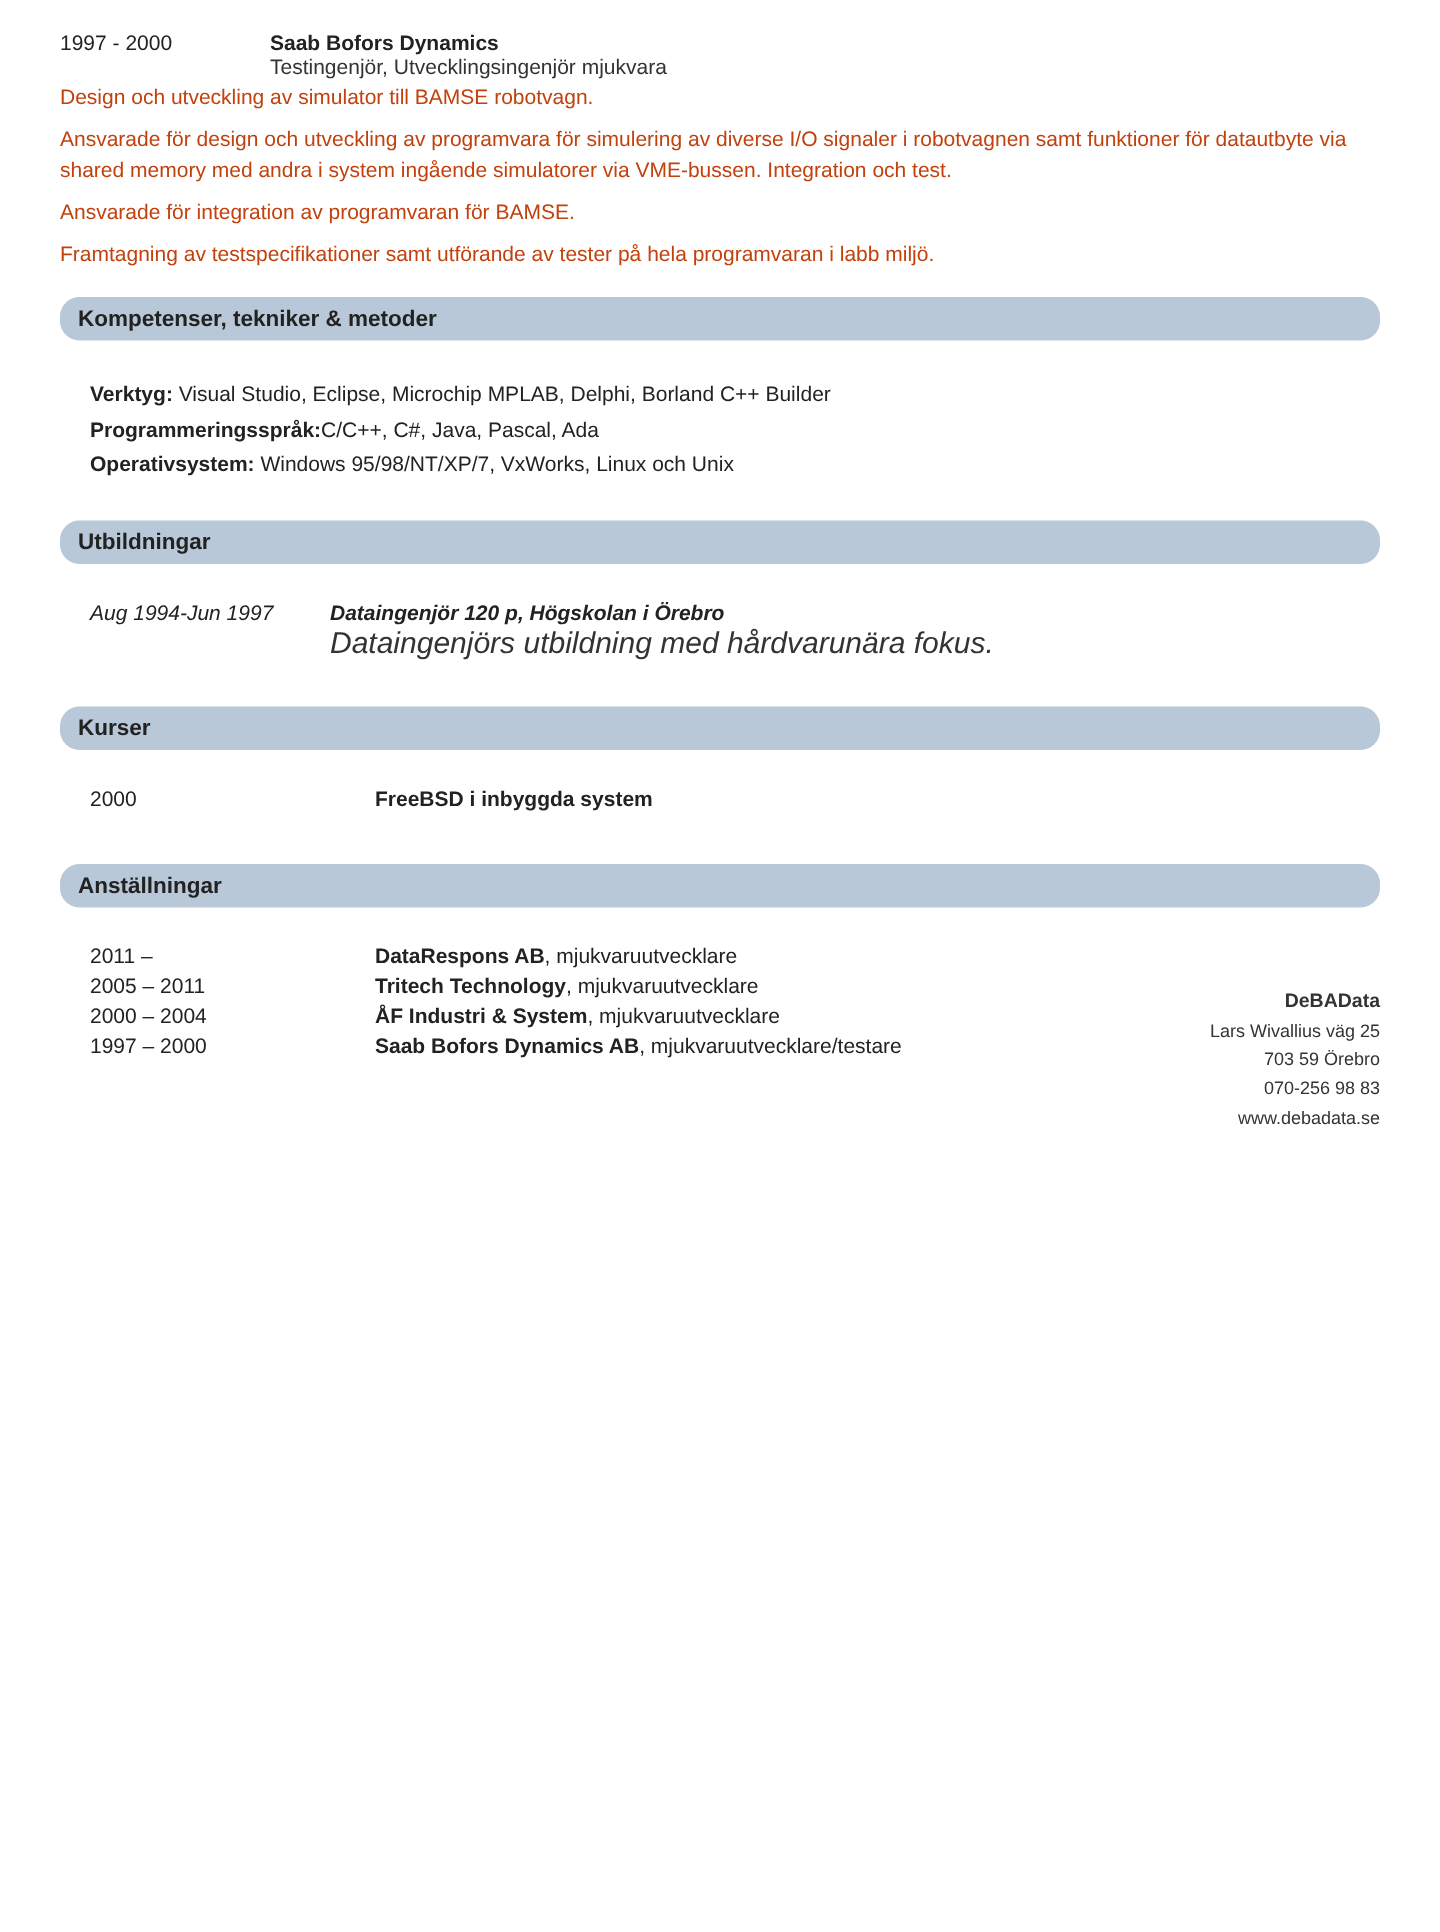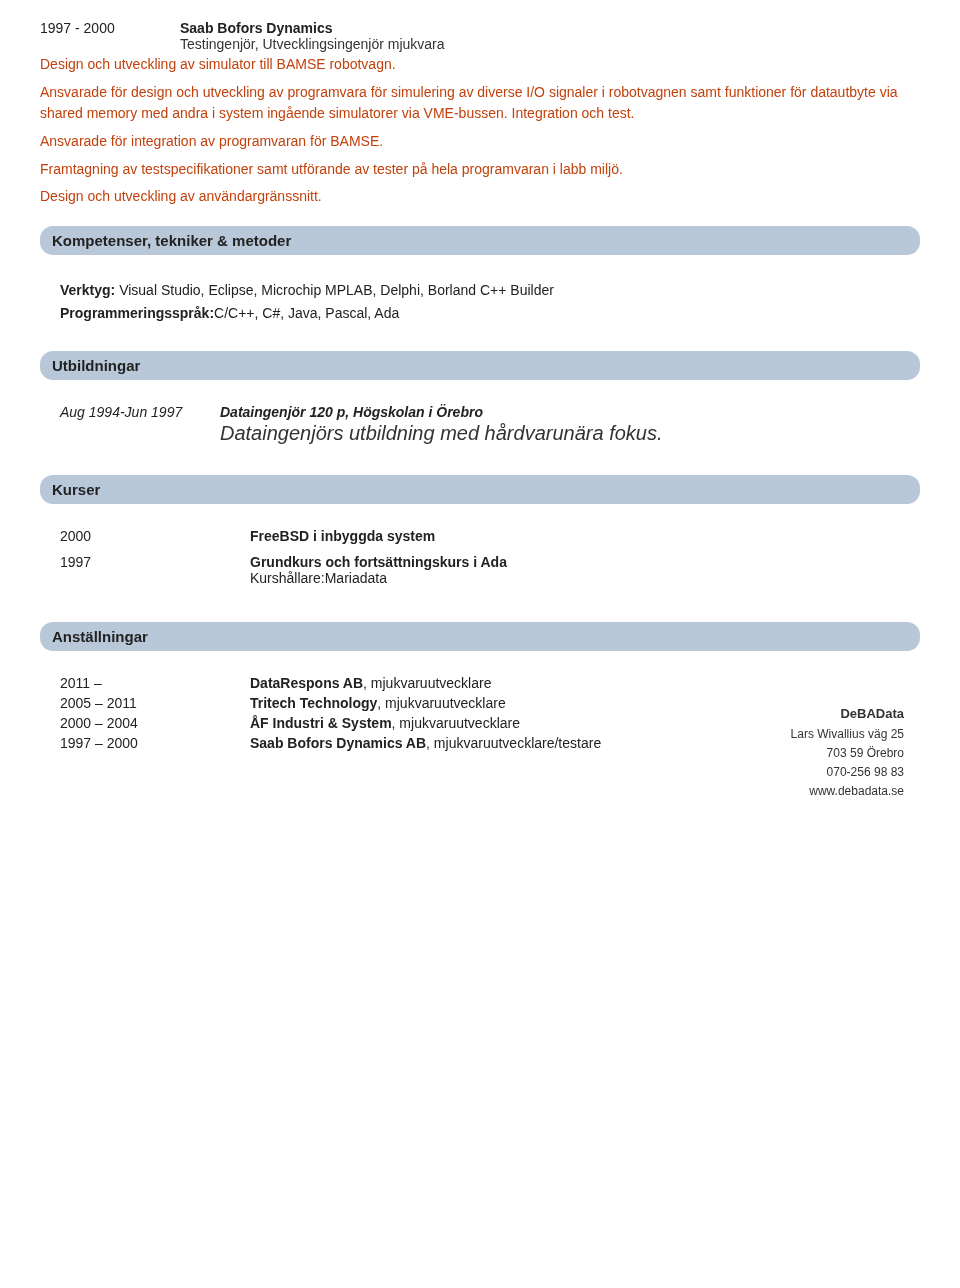--- a/index.html
+++ b/index.html
@@ -115,21 +115,21 @@
     }
     .anst-info {
       font-size: 14px;
     }
     .footer-block {
       position: relative;
       margin-top: 30px;
     }
     .footer-contact {
       position: absolute;
-      right: 16px;
+      right: 0;
       bottom: 0;
       text-align: right;
       font-size: 12px;
       color: #333;
       line-height: 1.6;
     }
     .footer-contact .company-name {
       font-weight: bold;
       font-size: 13px;
     }
@@ -145,31 +145,33 @@
     <div class="job-date">1997 - 2000</div>
     <div class="job-title-company">
       <div class="job-company">Saab Bofors Dynamics</div>
       <div class="job-subtitle">Testingenjör, Utvecklingsingenjör mjukvara</div>
     </div>
   </div>
   <div class="job-description">Design och utveckling av simulator till BAMSE robotvagn.</div>
   <div class="job-description">Ansvarade för design och utveckling av programvara för simulering av diverse I/O signaler i robotvagnen samt funktioner för datautbyte via shared memory med andra i system ingående simulatorer via VME-bussen. Integration och test.</div>
   <div class="job-description">Ansvarade för integration av programvaran för BAMSE.</div>
   <div class="job-description">Framtagning av testspecifikationer samt utförande av tester på hela programvaran i labb miljö.</div>
-  <div class="job-description">Design och utveckling av användargränssnitt.</div>
 </div>
 
 <div>
   <div class="section-header">Kompetenser, tekniker &amp; metoder</div>
   <div class="skills-section">
     <div class="skills-line">
       <span class="skills-label">Verktyg:</span><span> Visual Studio, Eclipse, Microchip MPLAB, Delphi, Borland C++ Builder</span>
     </div>
     <div class="skills-line">
       <span class="skills-label">Programmeringsspråk:</span><span>C/C++, C#, Java, Pascal, Ada</span>
+    </div>
+    <div class="skills-line">
+      <span class="skills-label">Operativsystem:</span><span> Windows 95/98/NT/XP/7, VxWorks, Linux och Unix</span>
     </div>
   </div>
 </div>
 
 <div>
   <div class="section-header">Utbildningar</div>
   <div class="education-section">
     <div class="edu-row">
       <div class="edu-date">Aug 1994-Jun 1997</div>
       <div>
@@ -180,29 +182,20 @@
   </div>
 </div>
 
 <div>
   <div class="section-header">Kurser</div>
   <div class="courses-section">
     <div class="course-row">
       <div class="course-date">2000</div>
       <div class="course-title">FreeBSD i inbyggda system</div>
     </div>
-    <div class="course-row">
-      <div class="course-date">1997</div>
-      <div>
-        <div class="course-title">Grundkurs och fortsättningskurs i Ada</div>
-        <div class="course-provider">
-          <span>Kurshållare:</span><span>Mariadata</span>
-        </div>
-      </div>
-    </div>
   </div>
 </div>
 
 <div>
   <div class="section-header">Anställningar</div>
   <div class="anst-section">
     <div class="anst-row">
       <div class="anst-date">2011 –</div>
       <div class="anst-info">
         <strong>DataRespons AB</strong><span>, mjukvaruutvecklare</span>

